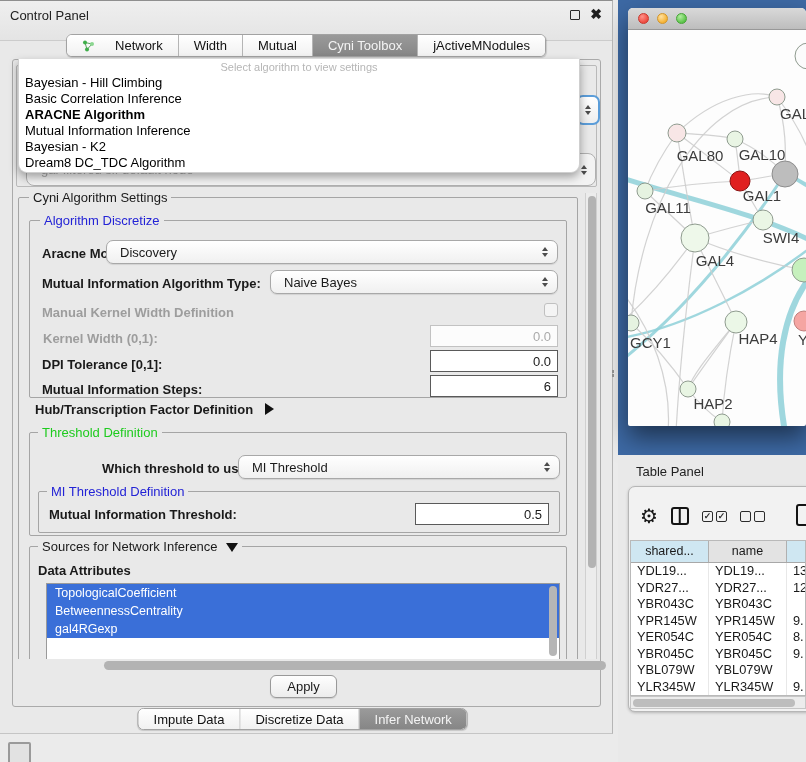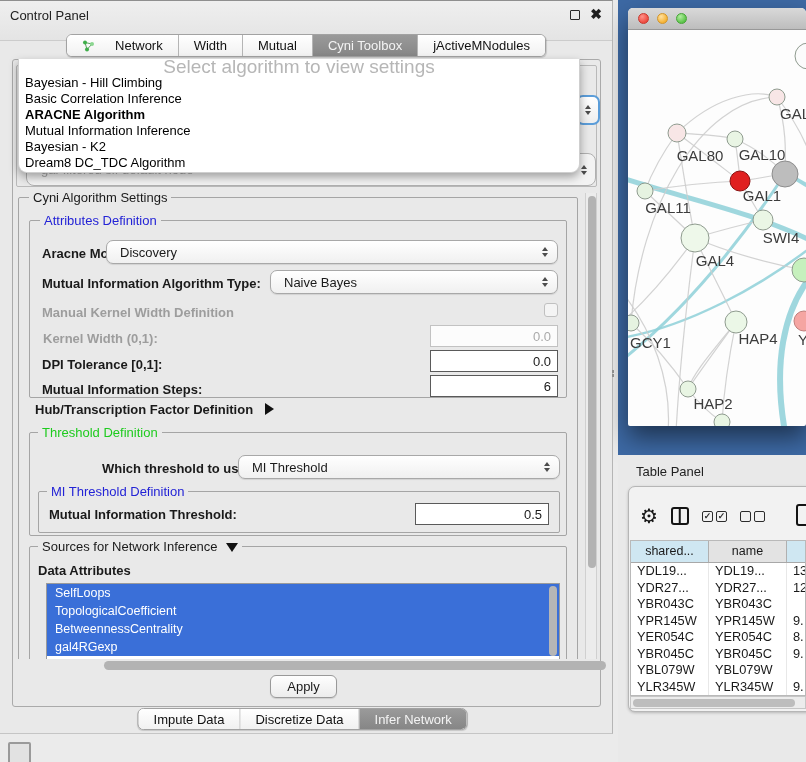--- a/index.html
+++ b/index.html
@@ -49,21 +49,21 @@
   .ghost-spinner { left:576px; top:94px; width:24px; height:30px; border:2px solid #5b9dd9; border-radius:7px;
     background:linear-gradient(#ffffff,#eeeeee); z-index:1; display:flex; flex-direction:column; align-items:center; justify-content:center; gap:2px; }
   .ghost-combo { left:26px; top:152px; width:570px; height:33px; border:1px solid #b0b0b0; border-radius:8px;
     background:#f3f3f3; z-index:1; display:flex; align-items:center; color:#a9a9a9; padding-left:14px; }
   .ghost-combo .spinner { margin-left:auto; margin-right:8px; }
 
   
   .popup { left:18px; top:58px; width:562px; height:114px; background:#ffffff;
     border:1px solid #cfcfcf; border-top:none; border-radius:0 0 9px 9px;
     box-shadow:0 4px 10px rgba(0,0,0,0.35); z-index:5; overflow:hidden; }
-  .popup-header { text-align:center; color:#b6b6b6; font-size:19px; line-height:16px; }
+  .popup-header { text-align:center; color:#b6b6b6; font-size:11px; line-height:16px; }
   .popup-item { font-size:13px; line-height:16px; padding-left:6px; color:#000; }
   .popup-item.bold { font-weight:bold; }
 
   
   .settings-clip { left:14px; top:192px; width:570px; height:466px; overflow:hidden; }
   .vscroll { left:585px; top:192px; width:12px; height:466px; background:#ececec;
     border-left:1px solid #d0d0d0; border-right:1px solid #d0d0d0; }
   .vscroll .thumb { position:absolute; left:1.5px; top:3px; width:8px; height:372px; background:#b3b3b3; border-radius:5px; }
   .hscroll { left:14px; top:659px; width:584px; height:12px; }
   .hscroll .thumb { position:absolute; left:90px; top:1px; width:502px; height:9px; background:#b3b3b3; border-radius:5px; }
@@ -348,21 +348,21 @@
         <div class="popup-item">Bayesian - K2</div>
         <div class="popup-item">Dream8 DC_TDC Algorithm</div>
       </div>
   </div>
 
   <div class="abs settings-clip">
     <div class="groupbox main-group">
       <span class="legend" style="left:10px">Cyni Algorithm Settings</span>
 
       <div class="groupbox" style="left:10px; top:22px; width:538px; height:178px;">
-        <span class="legend blue" style="left:10px">Attributes Definition</span>
+        <span class="legend blue" style="left:10px">Algorithm Discretize</span>
         <span class="lbl" style="left:12px; top:25px">Aracne Mode:</span>
         <div class="combo" style="left:76px; top:19px; width:452px;">
           <span>Discovery</span>
           <span class="spinner">
               <i class="tu"></i>
               <i class="td"></i>
             </span>
         </div>
         <span class="lbl" style="left:12px; top:55px">Mutual Information Algorithm Type:</span>
         <div class="combo" style="left:240px; top:49px; width:288px;">
@@ -402,21 +402,20 @@
           <span class="lbl" style="left:10px; top:15px">Mutual Information Threshold:</span>
           <div class="field" style="right:10px; top:11px; width:134px; left:auto;">0.5</div>
         </div>
       </div>
 
       <div class="groupbox" style="left:10px; top:348px; width:538px; height:260px;">
         <span class="legend" style="left:8px"><span>Sources for Network Inference</span><span class="tri-down"></span></span>
         <span class="lbl" style="left:8px; top:16px">Data Attributes</span>
         <div class="attr-list" style="left:16px; top:36px; width:514px; height:80px;">
           <div>
-              <div class="attr-item" style="background: rgb(58, 111, 216);">SelfLoops</div>
               <div class="attr-item" style="background: rgb(58, 111, 216);">TopologicalCoefficient</div>
               <div class="attr-item" style="background: rgb(58, 111, 216);">BetweennessCentrality</div>
               <div class="attr-item" style="background: rgb(58, 111, 216);">gal4RGexp</div>
             </div>
           <span class="attr-scroll"></span>
         </div>
       </div>
     </div>
   </div>
 

